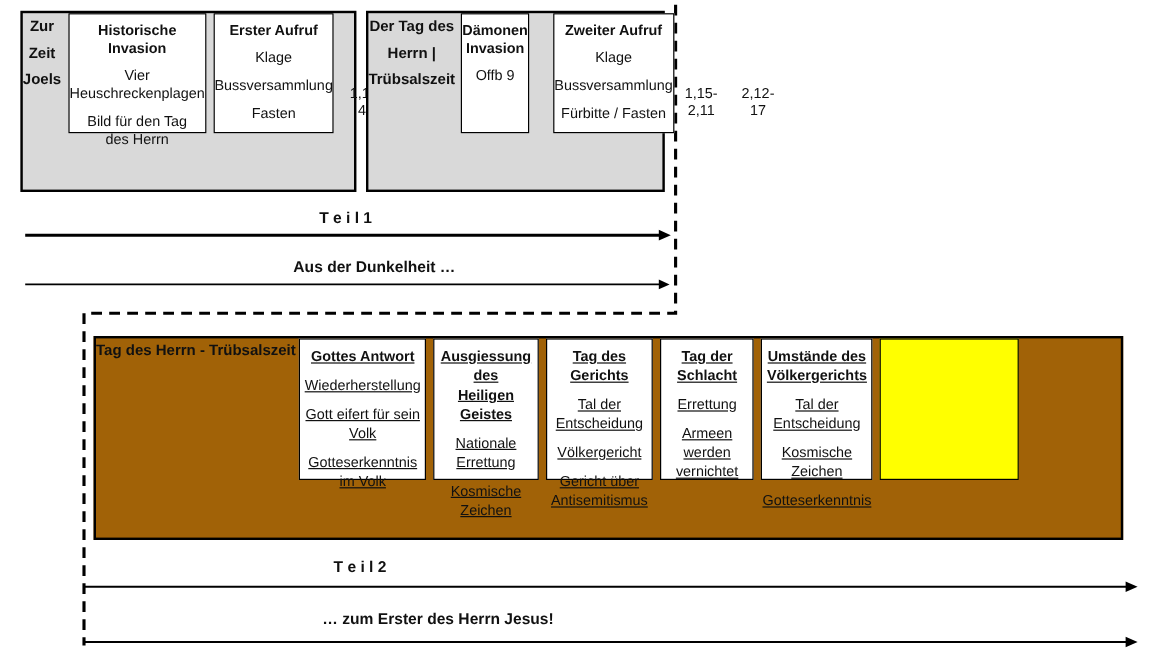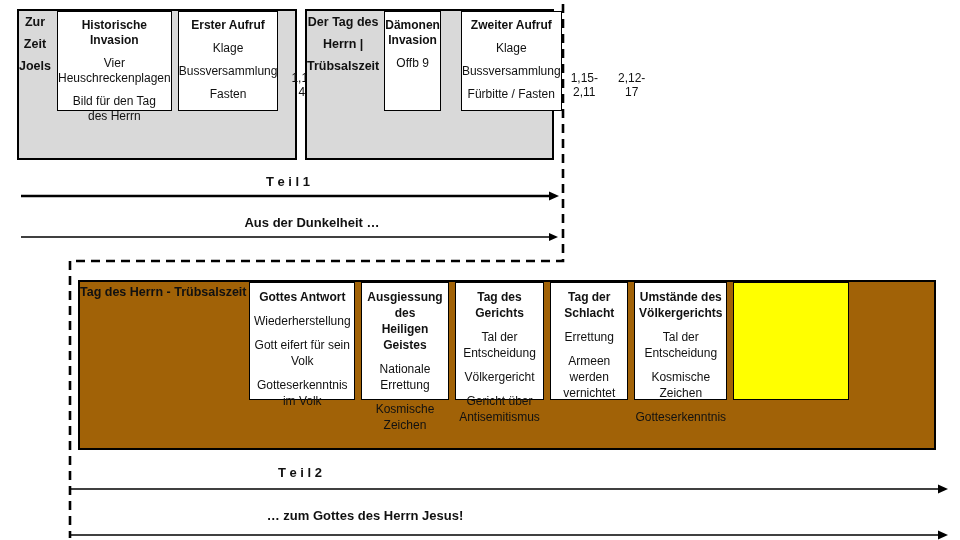--- a/index.html
+++ b/index.html
@@ -9,21 +9,21 @@
 
   
   .sect{position:absolute;background:#d9d9d9;border:2px solid #000;display:flex;flex-direction:row;box-sizing:border-box;}
   .sect.cream{background:#a16207;}
   .hd{font-weight:bold;text-align:center;font-size:12.5px;line-height:22px;height:22px;}
   .sect.cream .hd{line-height:20px;height:20px;}
   .brow{display:flex;gap:6px;}
   .frow{display:flex;gap:6px;flex:1;align-items:center;border-radius:12px;}
   .p1{padding-left:6px;padding-right:7px;}
   .p2{padding-left:5px;padding-right:4px;gap:20px;}
-  .p3{padding-left:3px;padding-right:5px;}
+  .p3{padding-left:3px;padding-right:5px;text-decoration:underline;}
   .brow{height:100px;}
   .sect.cream .brow{height:118px;}
 
   .wbox{background:#fff;border:1.5px solid #000;box-sizing:border-box;display:flex;flex-direction:column;
         align-items:center;text-align:center;padding-top:6px;gap:8px;}
   .ybox{background:#ffff00;border:1px solid #000;box-sizing:border-box;}
   .bt{font-weight:bold;font-size:12px;line-height:15px;white-space:pre-line;}
   .sect.cream .bt{line-height:16px;}
   .line{font-size:12px;line-height:15px;white-space:pre-line;}
   .sect.cream .line{line-height:16px;}
@@ -131,15 +131,15 @@
 Völkergerichts</div>
         <div class="line">Tal der Entscheidung</div>
         <div class="line">Kosmische Zeichen</div>
         <div class="line">Gotteserkenntnis</div>
       </div>
       <div class="ybox" style="flex:167 0 0;"></div>
     </div>
   </div>
 
   <div class="lbl" style="left:300px;top:465px;">T e i l 2</div>
-  <div class="lbl" style="left:365px;top:508px;">… zum Gottes des Herrn Jesus!</div>
+  <div class="lbl" style="left:365px;top:508px;">… zum Erster des Herrn Jesus!</div>
 
 </div>
 
 </body></html>

